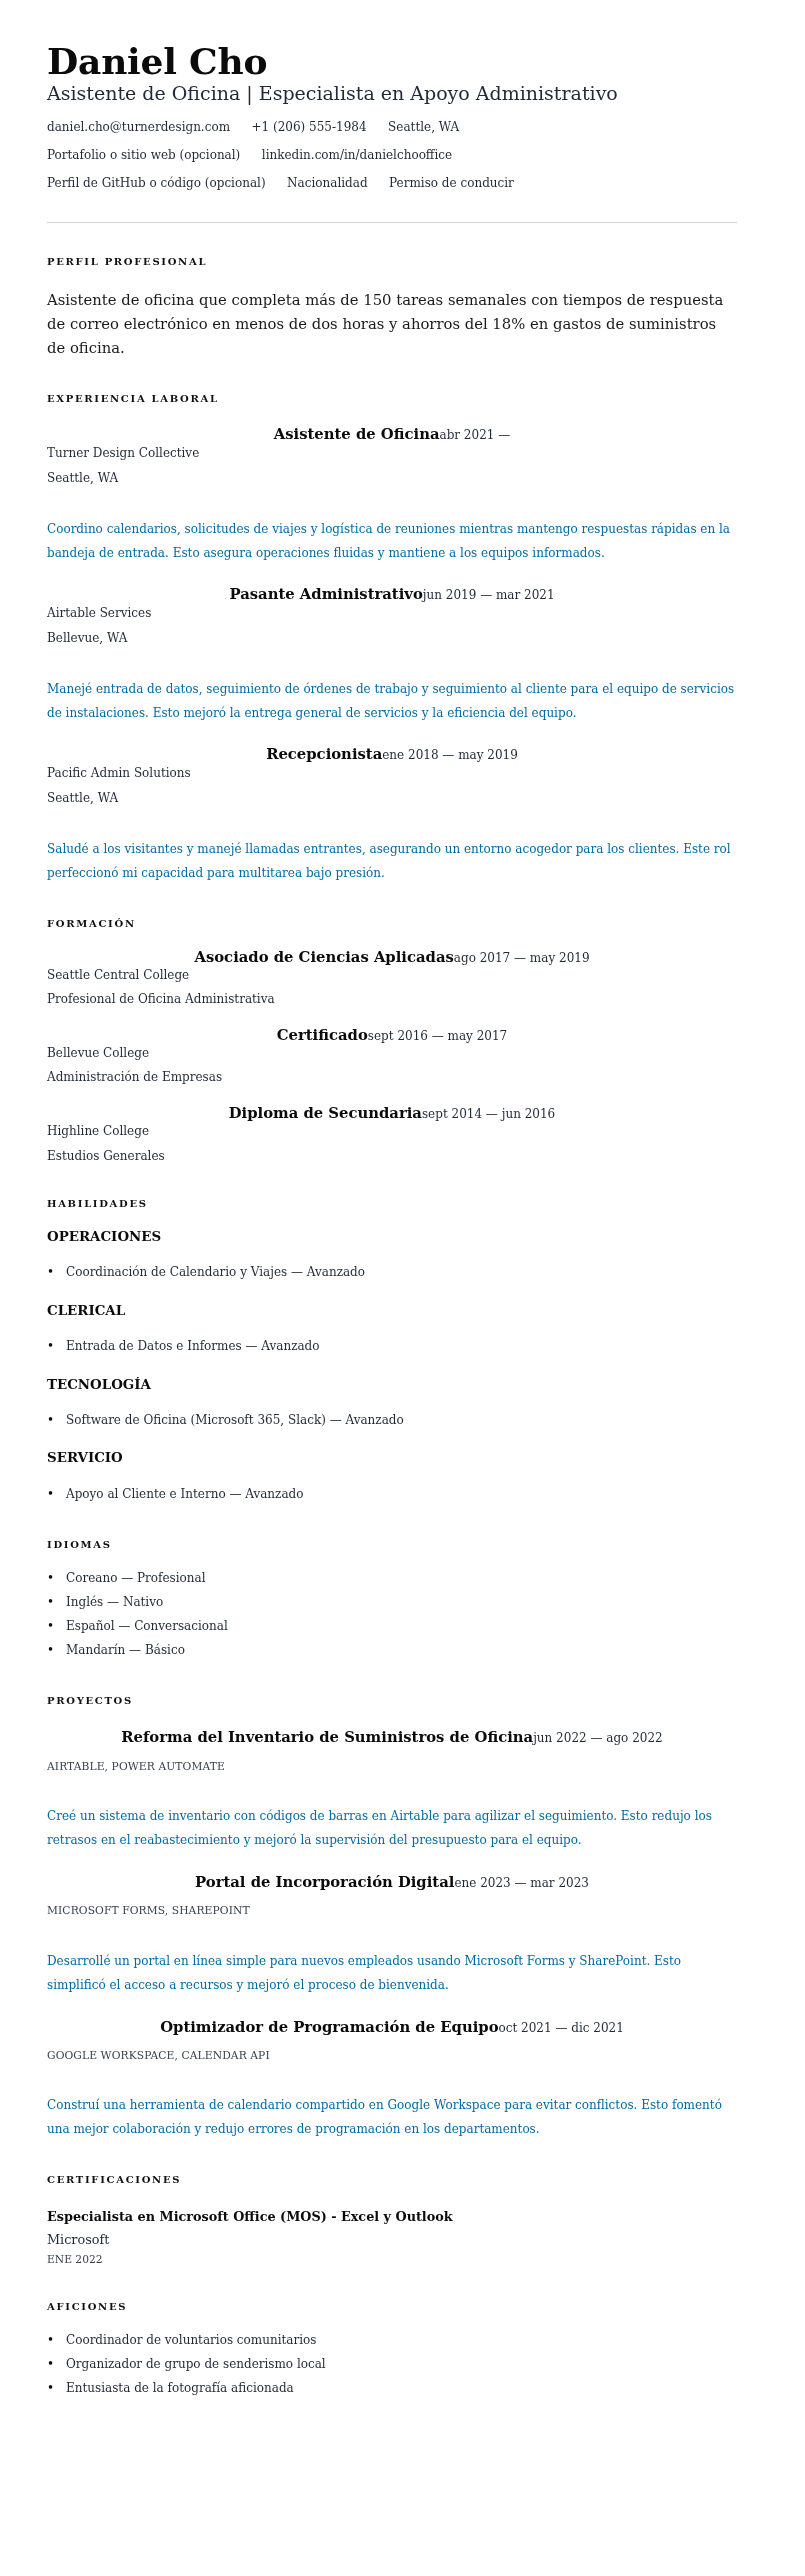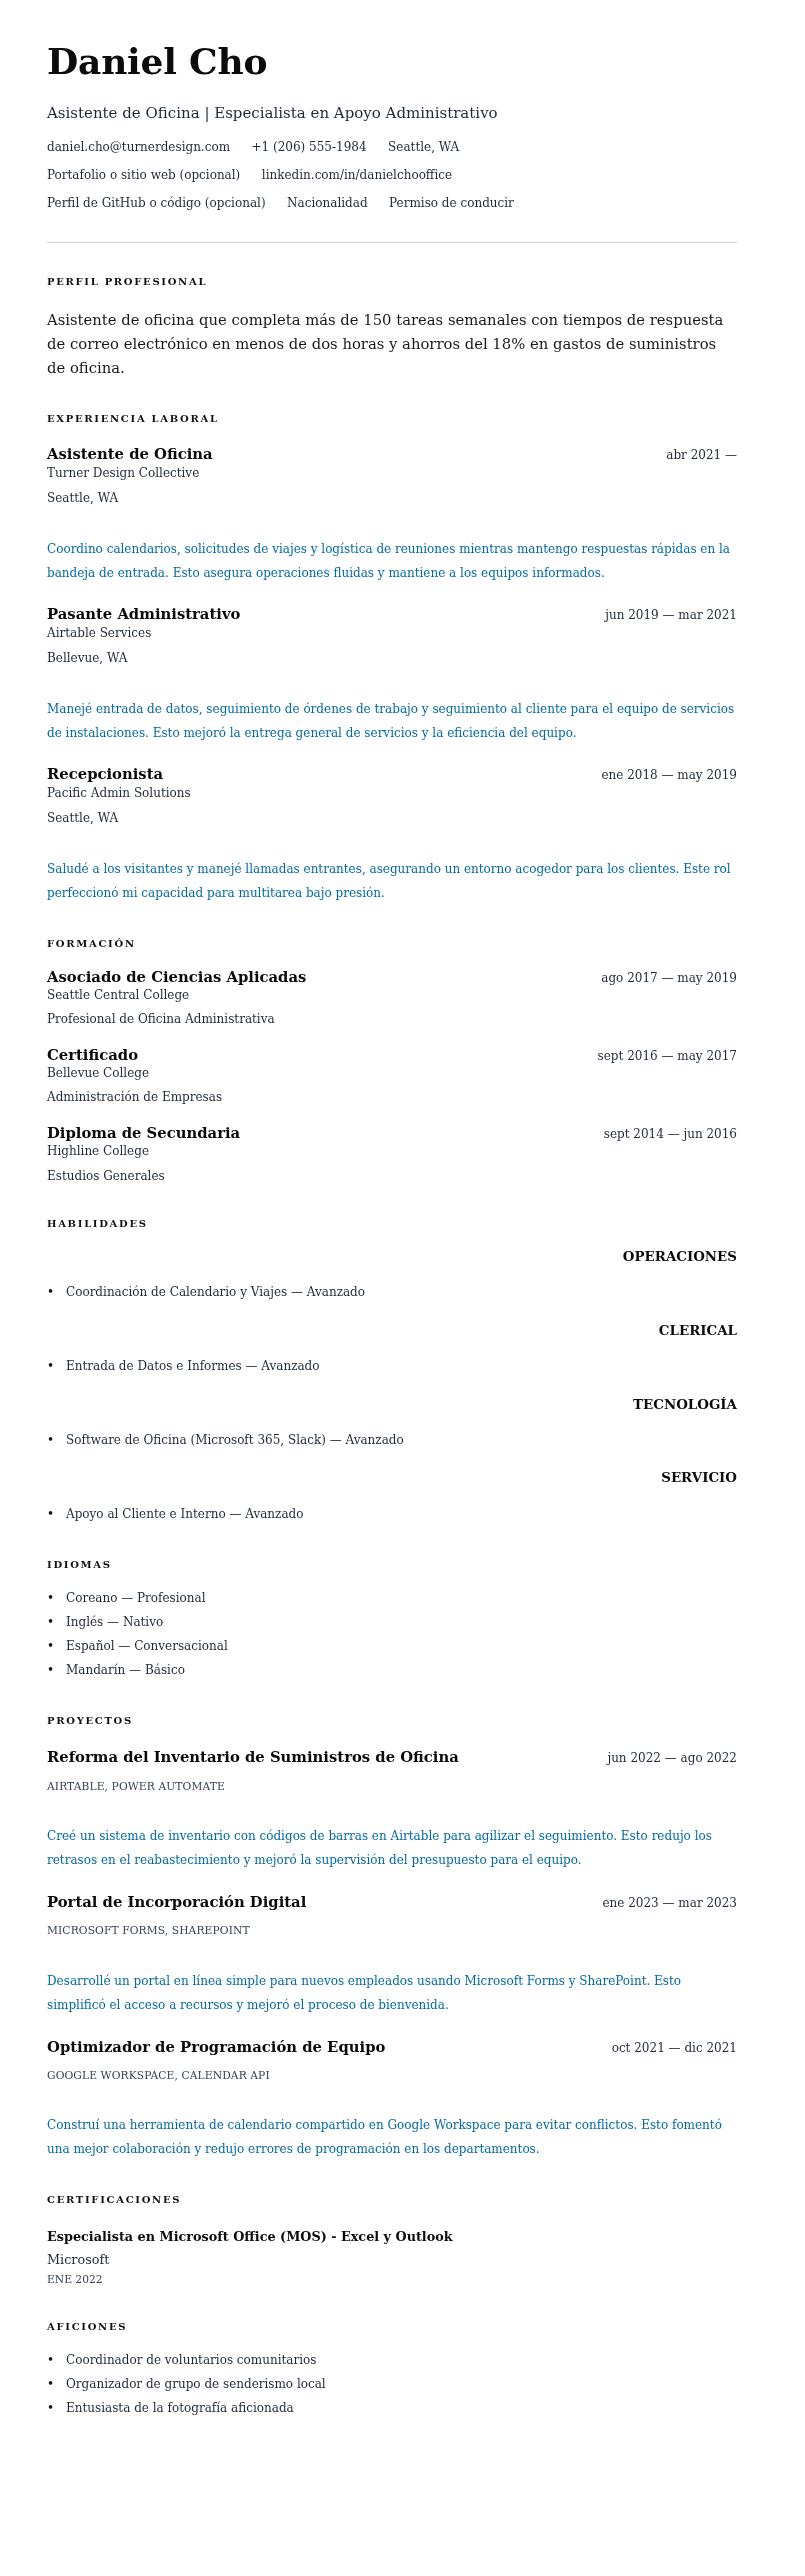--- a/index.html
+++ b/index.html
@@ -7,46 +7,46 @@
   body {
     width: 806px;
     min-height: 2576px;
     font-family: "DejaVu Serif", serif;
     color: #111111;
   }
   .page { padding: 40px 47px 40px 47px; width: 784px; }
 
   
   .name { font-size: 36px; font-weight: bold; line-height: 43px; color: #0b0b0b; letter-spacing: -0.2px; }
-  .headline { font-size: 15px; line-height: 20px; color: #1f2937; margin-top: 20px; }
+  .headline { font-size: 19px; line-height: 20px; color: #1f2937; margin-top: 0; }
   .contact-row { display: flex; flex-wrap: wrap; font-size: 12px; line-height: 17.5px; color: #1f2937; }
   .contact-row.first { margin-top: 16px; }
   .contact-row + .contact-row { margin-top: 10.7px; }
   .contact-row span { margin-right: 21.5px; }
   .divider { border: none; border-top: 1.3px solid #d4d4d8; margin-top: 29.5px; }
 
   
   .section { margin-top: 32px; }
   .section.first { margin-top: 32px; }
   .section-title { font-size: 10px; font-weight: bold; letter-spacing: 1.7px; line-height: 13.4px; color: #111; text-transform: uppercase; }
   .summary { font-size: 14.8px; line-height: 24px; color: #1a1a1a; margin-top: 19px; }
 
   .entry { margin-top: 19px; }
-  .entry-head { display: flex; justify-content: space-between; align-items: baseline; }
+  .entry-head { display: flex; justify-content: center; align-items: baseline; }
   .entry-title { font-size: 14.8px; font-weight: bold; line-height: 20px; color: #0b0b0b; }
   .entry-date { font-size: 12px; line-height: 17.5px; color: #1f2937; white-space: nowrap; }
   .entry-org { font-size: 12px; line-height: 17.5px; color: #1f2937; }
   .entry-loc { font-size: 12px; line-height: 17.5px; color: #1f2937; margin-top: 8px; }
   .entry-desc { font-size: 12px; line-height: 24px; color: #0369a1; margin-top: 29.5px; }
 
   .edu .entry-sub { font-size: 12px; line-height: 17.5px; color: #1f2937; margin-top: 6.7px; }
   .edu .entry { margin-top: 16px; }
 
   .skill-group { margin-top: 17.5px; }
-  .skill-cat { font-size: 13.4px; font-weight: bold; line-height: 17.5px; color: #0b0b0b; text-align: right; }
+  .skill-cat { font-size: 13.4px; font-weight: bold; line-height: 17.5px; color: #0b0b0b; }
   .bullets { list-style: none; margin-top: 14.8px; }
   .bullets li { position: relative; font-size: 12px; line-height: 24px; color: #1f2937; padding-left: 19px; }
   .bullets li::before { content: "\2022"; position: absolute; left: 0; top: 0; color: #111; }
   .lang .bullets { margin-top: 14.8px; }
 
   .proj .entry { margin-top: 20px; }
   .tech { font-size: 10.7px; line-height: 16px; color: #374151; margin-top: 10.7px; letter-spacing: 0.1px; }
   .proj .entry-desc { margin-top: 29.5px; }
 
   .cert-title { font-size: 12.8px; font-weight: bold; line-height: 19px; color: #0b0b0b; margin-top: 20px; }

